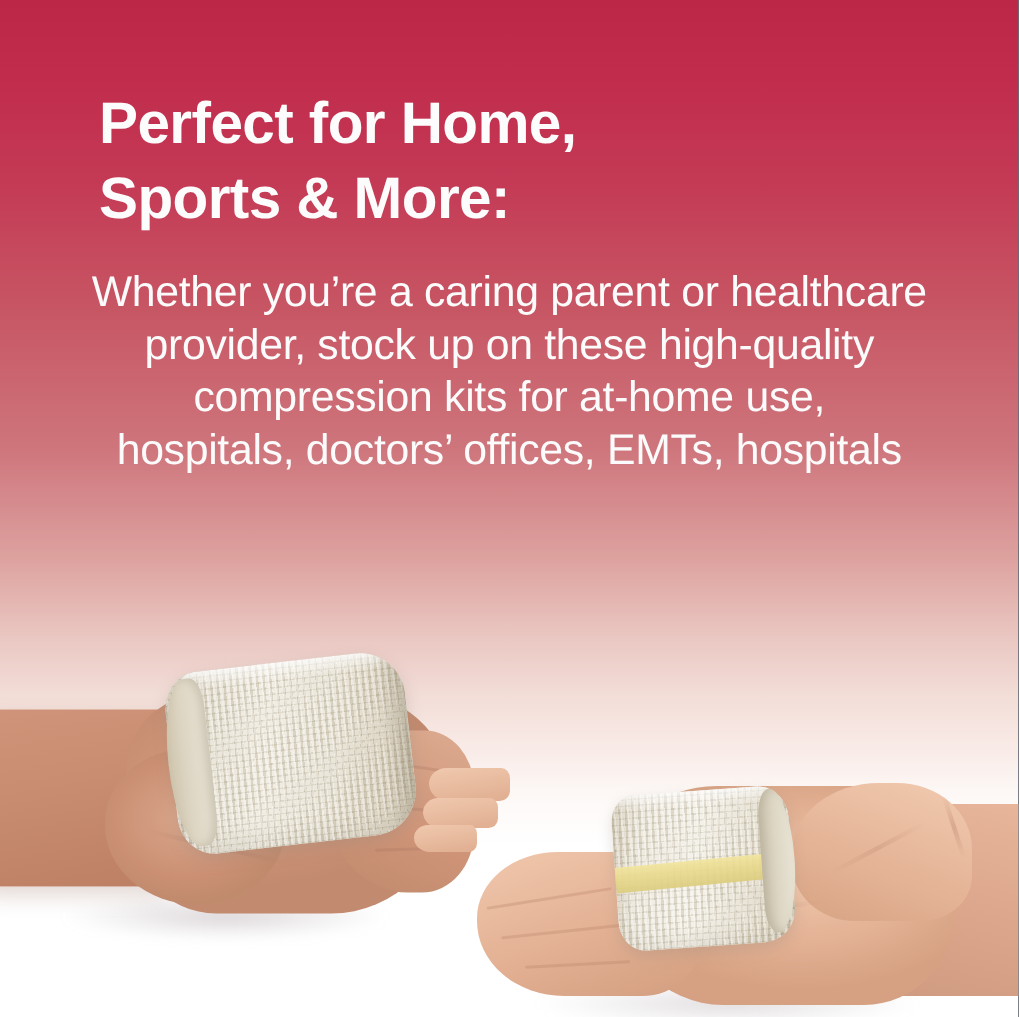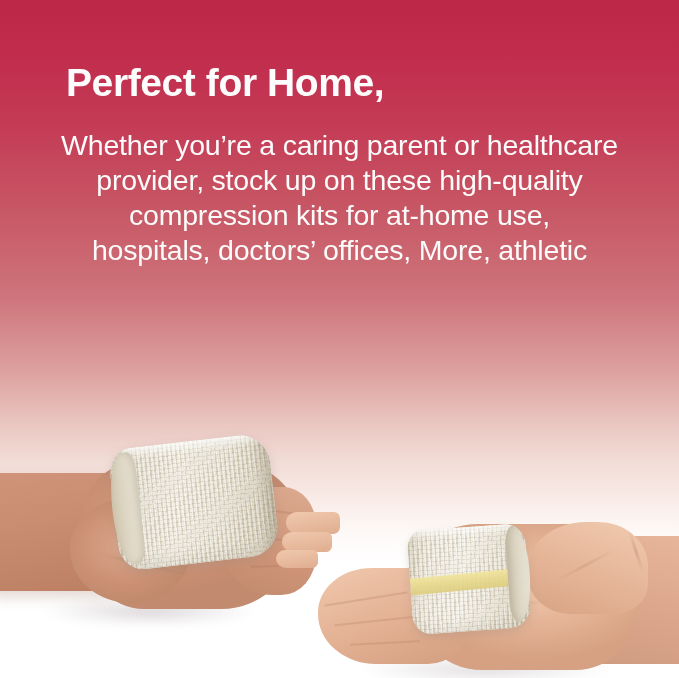--- a/index.html
+++ b/index.html
@@ -263,27 +263,28 @@
 <body>
 
 <div id="stage">
 
   <div class="backdrop2"></div>
 
   <div class="textblock">
 
     <div class="headline">
       <span class="l1">Perfect for Home,</span>
+      <span class="l2">Sports &amp; More:</span>
     </div>
 
     <div class="body-copy">
       <span>Whether you’re a caring parent or healthcare</span>
       <span>provider, stock up on these high-quality</span>
       <span>compression kits for at-home use,</span>
-      <span>hospitals, doctors’ offices, More, athletic</span>
+      <span>hospitals, doctors’ offices, EMTs, hospitals</span>
     </div>
   </div>
 
   <div class="hand-layer">
 
     <div id="leftHand">
       <div class="lh-shadow"></div>
       <div class="lh-forearm"></div>
       <div class="lh-palm"></div>
       <div class="lh-thumbpad"></div>

